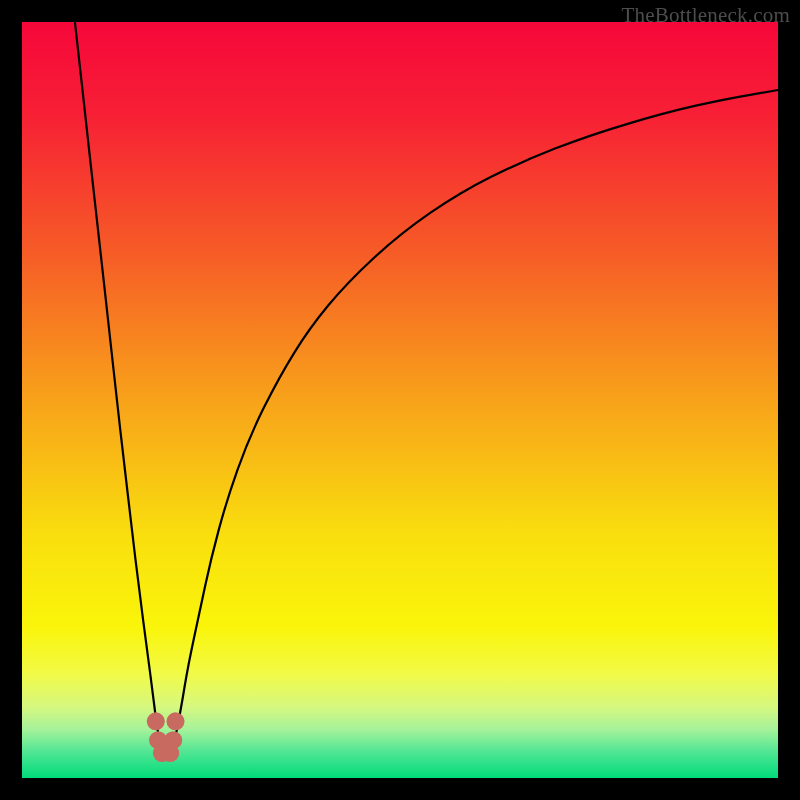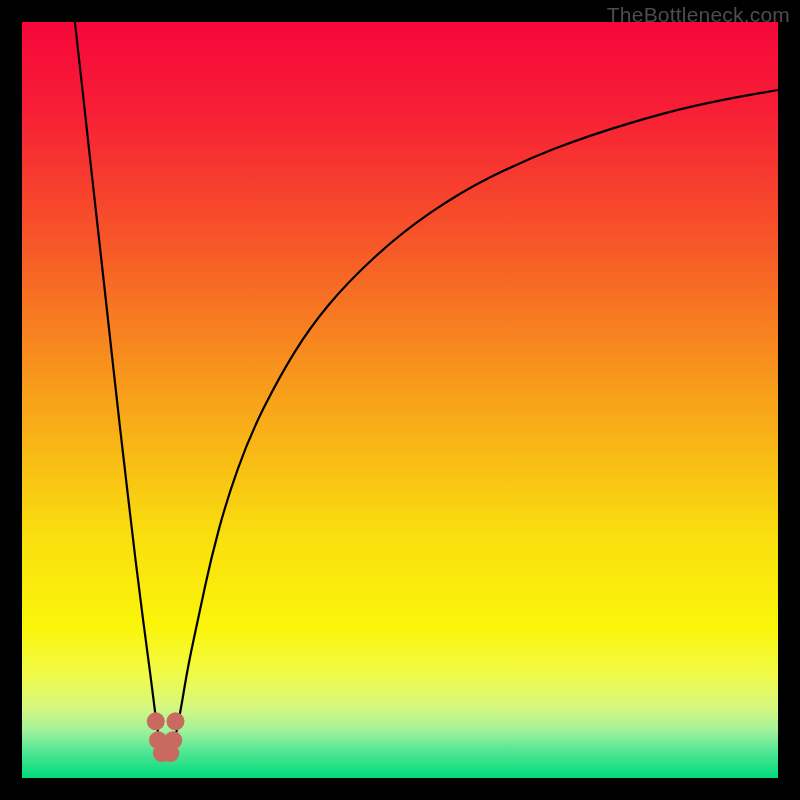--- a/index.html
+++ b/index.html
@@ -11,20 +11,21 @@
     background: #000;
     font-family: Arial, Helvetica, sans-serif;
   }
   .frame {
     position: absolute;
     left: 0;
     top: 0;
     width: 800px;
     height: 800px;
     background: #000;
+    font-family: Liberation Serif, serif;
   }
   .plot {
     position: absolute;
     left: 22px;
     top: 22px;
     width: 756px;
     height: 756px;
     overflow: hidden;
   }
   .watermark {

